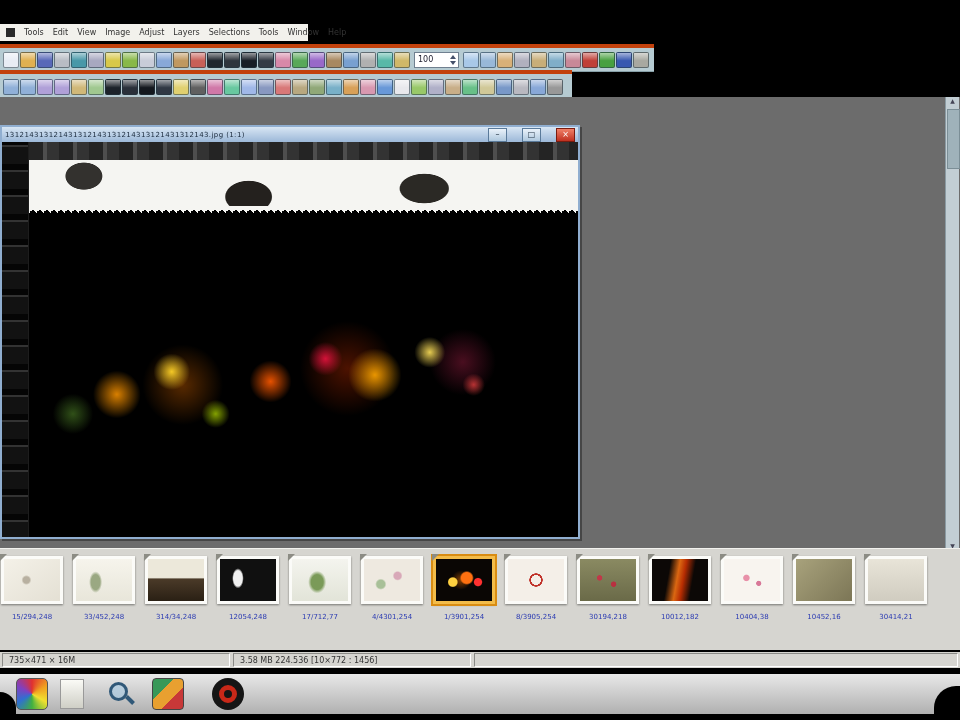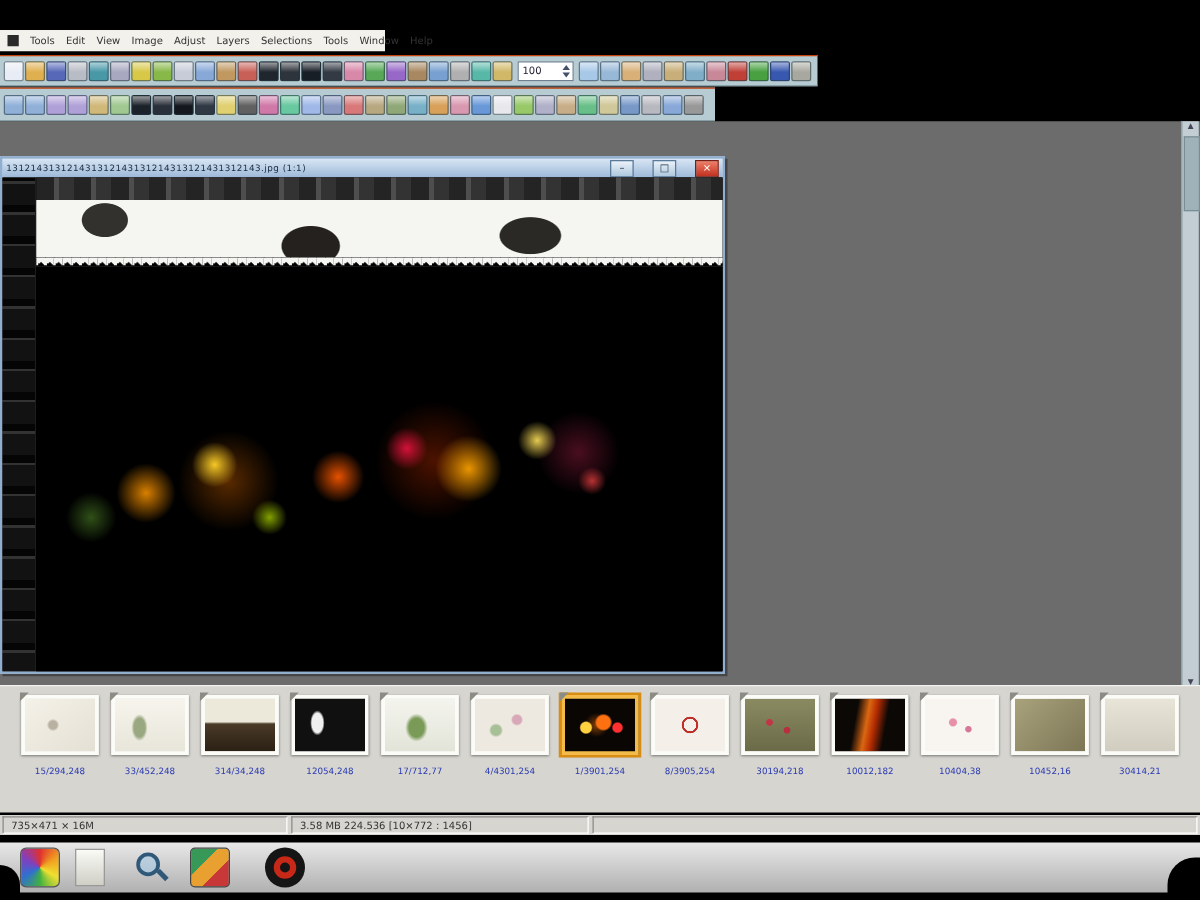--- a/index.html
+++ b/index.html
@@ -6,21 +6,21 @@
   body{width:960px;height:720px;background:#000;font-family:"DejaVu Sans",sans-serif;}
   .screen{position:relative;width:960px;height:720px;background:#000;overflow:hidden;}
 
   
   .menubar{position:absolute;left:0;top:24px;width:296px;height:17px;background:#f2f1ec;
     display:flex;align-items:center;gap:9px;padding:0 6px;font-size:8px;color:#333;}
   .appcorner{width:9px;height:9px;background:#2a2a2a;flex:0 0 auto;}
   .menu-item{white-space:nowrap;cursor:default;}
 
   
-  .tbrow{position:absolute;left:0;background:#b6cbd2;border-top:1px solid #c2410c;
+  .tbrow{position:absolute;left:0;background:#b6cbd2;border-top:4px solid #c2410c;
     border-bottom:1px solid #87a0a8;display:flex;align-items:center;padding:2px 3px;}
   .tbrow.row1{top:44px;width:648px;height:19px;}
   .tbrow.row2{top:70px;width:566px;height:21px;}
   .iconrow{display:flex;gap:1px;}
   .tbicon{width:14px;height:14px;border:1px solid rgba(35,55,65,.55);border-radius:2px;
     position:relative;flex:0 0 auto;}
   .tbicon::after{content:"";position:absolute;inset:0;
     background:linear-gradient(rgba(255,255,255,.55),rgba(255,255,255,0) 55%);}
   .zoombox{width:40px;height:14px;background:#fff;border:1px solid #708090;margin:0 4px;
     display:flex;align-items:center;padding-left:3px;font-size:8px;color:#223;}
@@ -73,21 +73,21 @@
     radial-gradient(circle 22px at 73% 43%,rgba(255,225,90,.9),transparent 70%),
     radial-gradient(circle 16px at 81% 53%,rgba(255,70,70,.7),transparent 70%),
     radial-gradient(circle 56px at 28% 53%,rgba(255,120,0,.35),transparent 72%),
     radial-gradient(circle 66px at 58% 48%,rgba(255,60,0,.3),transparent 72%),
     radial-gradient(circle 46px at 79% 46%,rgba(210,40,90,.35),transparent 72%),
     radial-gradient(circle 28px at 8% 62%,rgba(120,200,60,.4),transparent 72%),
     #000;}
 
   
   .browser{position:absolute;left:0;top:548px;width:960px;height:102px;background:#d6d5d0;
-    border-top:1px solid #f2f2ee;display:flex;gap:8px;padding:7px 2px 0 16px;overflow:hidden;
+    border-top:1px solid #f2f2ee;display:flex;gap:8px;padding:7px 2px 0 0;overflow:hidden;
     box-sizing:border-box;}
   .thumb{width:64px;flex:0 0 auto;display:flex;flex-direction:column;align-items:center;
     position:relative;cursor:default;}
   .fold{position:absolute;left:0;top:-2px;width:0;height:0;
     border-top:7px solid #8c8c84;border-right:7px solid transparent;}
   .timg{width:56px;height:42px;border:3px solid #fbfbf8;box-shadow:0 1px 2px rgba(0,0,0,.45);}
   .thumb.selected .timg{border-color:#f3bc4a;outline:2px solid #d98c12;}
   .tcap{margin-top:9px;font-size:7px;color:#2a3ab2;white-space:nowrap;}
   .t1{background:radial-gradient(circle 8px at 40% 50%,#b8b0a0 40%,transparent 62%),linear-gradient(145deg,#f4f1e8,#e4e0d4);}
   .t2{background:radial-gradient(ellipse 9px 15px at 35% 55%,#9aa882 50%,transparent 72%),linear-gradient(#f6f4ec,#e8e6da);}

